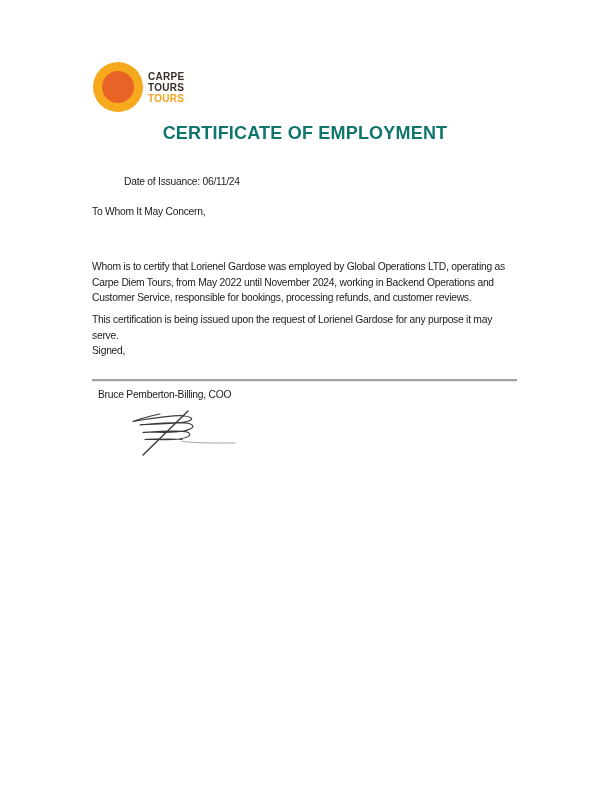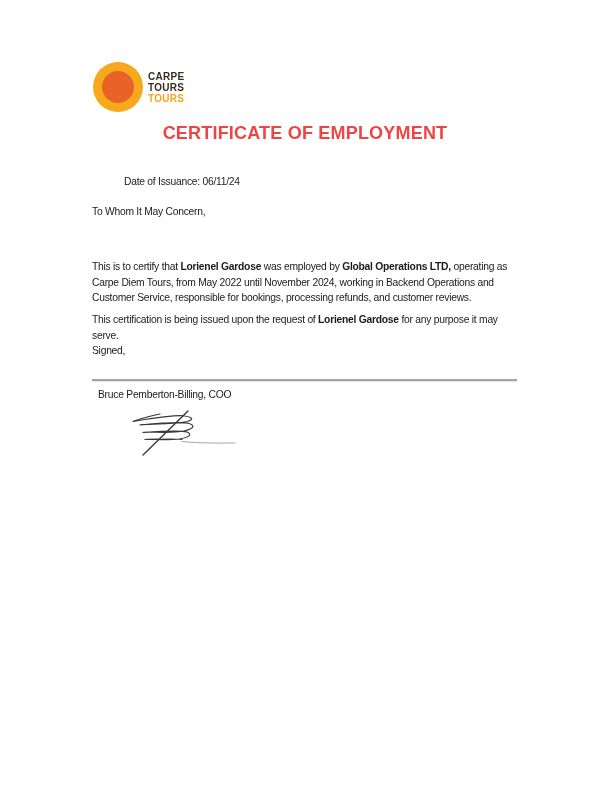--- a/index.html
+++ b/index.html
@@ -40,21 +40,21 @@
   .logo-text div { white-space: nowrap; }
   
   .doc-title {
     position: absolute;
     left: 92px; top: 123px;
     width: 426px;
     text-align: center;
     font-size: 18px;
     font-weight: 700;
     letter-spacing: 0.2px;
-    color: #ef4444;
+    color: #0f766e;
   }
   
   .line {
     position: absolute;
     left: 92px;
     font-size: 10.3px;
     letter-spacing: -0.25px;
     white-space: nowrap;
   }
   .para {
@@ -76,21 +76,21 @@
     width: 425px; height: 0;
     border-top: 2px solid #a3a3a3;
     border-bottom: 1px solid #e6e6e6;
   }
   .signatory-line { top: 389px; margin-left: 6px; }
   .signature-svg {
     position: absolute;
     left: 127px; top: 404px;
     width: 110px; height: 55px;
   }
-  b { font-weight: 700; }
+  b { font-weight: 400; }
 </style>
 </head>
 <body>
 
 <div class="page">
 
   <div class="logo-outer" style="background: rgb(246, 169, 29);">
     <div class="logo-inner" style="background: rgb(233, 98, 38);"></div>
   </div>
   <div class="logo-text" style="color: rgb(59, 46, 37);">
@@ -98,21 +98,21 @@
     <div>TOURS</div>
     <div class="logo-tours" style="color: rgb(245, 164, 29);">TOURS</div>
   </div>
 
   <div class="doc-title">CERTIFICATE OF EMPLOYMENT</div>
 
   <div class="line date-line">Date of Issuance: 06/11/24</div>
 
   <div class="line salutation">To Whom It May Concern,</div>
 
-  <div class="para para-1"><span>This is to certify that </span><b>Lorienel Gardose</b><span> was employed by </span><b>Global Operations LTD,</b><span> operating as Carpe Diem Tours, from May 2022 until November 2024, working in Backend Operations and Customer Service, responsible for bookings, processing refunds, and customer reviews.</span></div>
+  <div class="para para-1"><span>Whom is to certify that </span><b>Lorienel Gardose</b><span> was employed by </span><b>Global Operations LTD,</b><span> operating as Carpe Diem Tours, from May 2022 until November 2024, working in Backend Operations and Customer Service, responsible for bookings, processing refunds, and customer reviews.</span></div>
 
   <div class="para para-2"><span>This certification is being issued upon the request of </span><b>Lorienel Gardose</b><span> for any purpose it may serve.</span></div>
 
   <div class="line signed-line">Signed,</div>
 
   <div class="signature-rule"></div>
 
   <div class="line signatory-line">Bruce Pemberton-Billing, COO</div>
 
   <svg class="signature-svg" viewBox="0 0 110 55" fill="none" stroke-linecap="round" stroke-linejoin="round">

